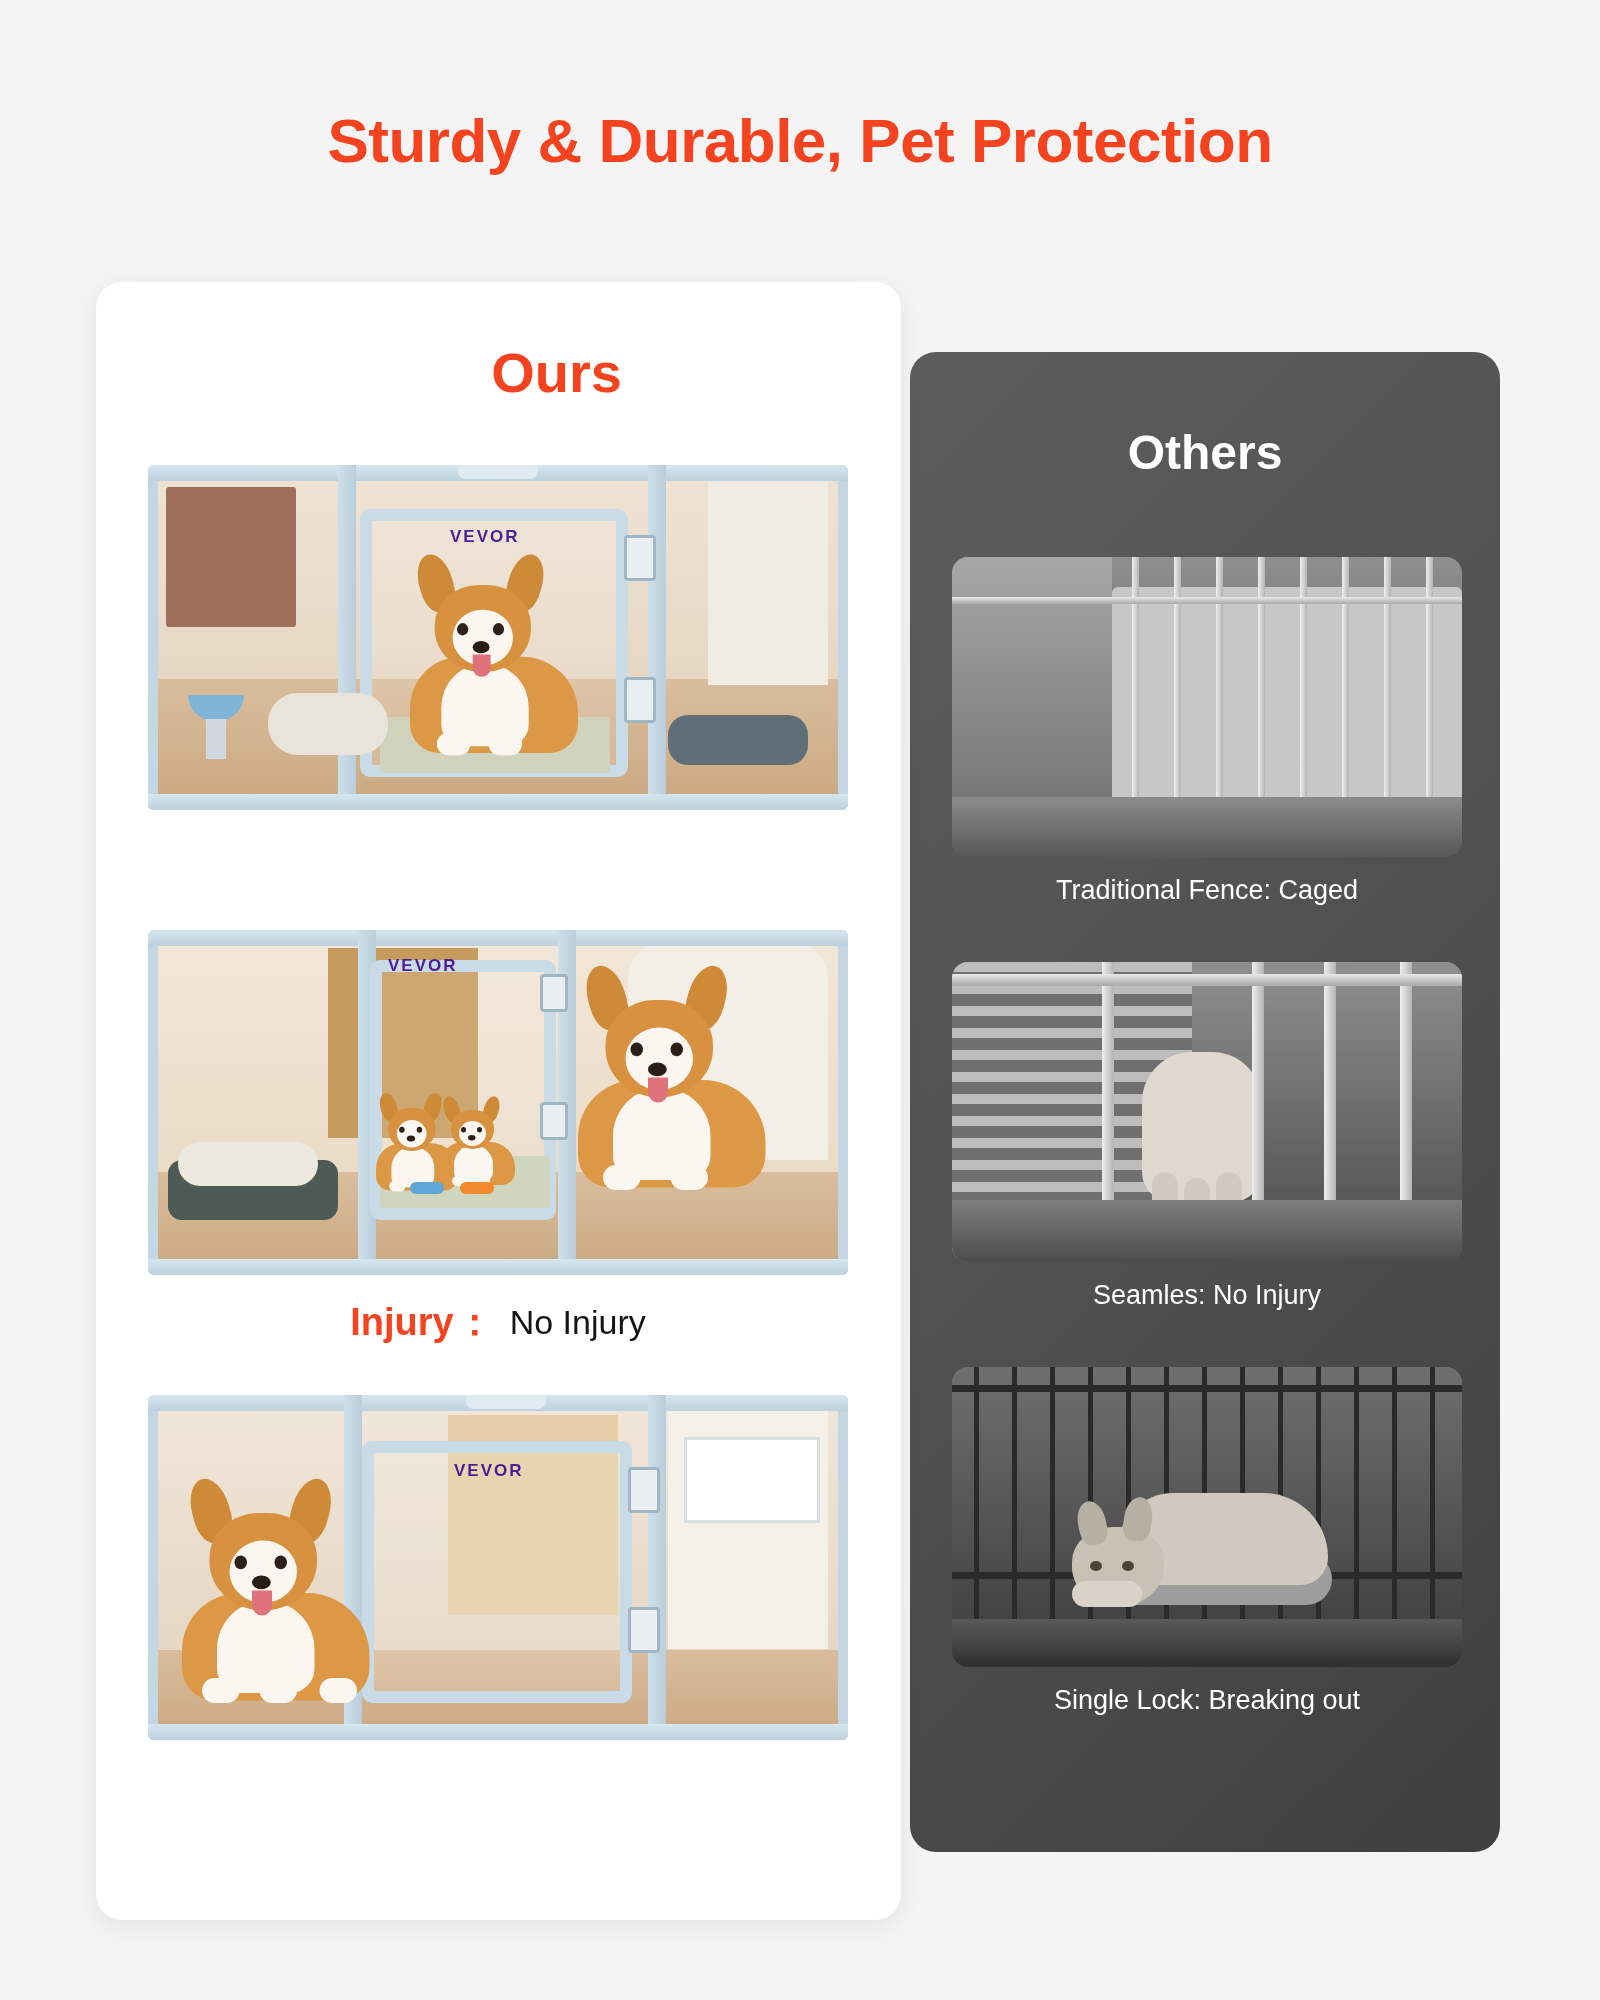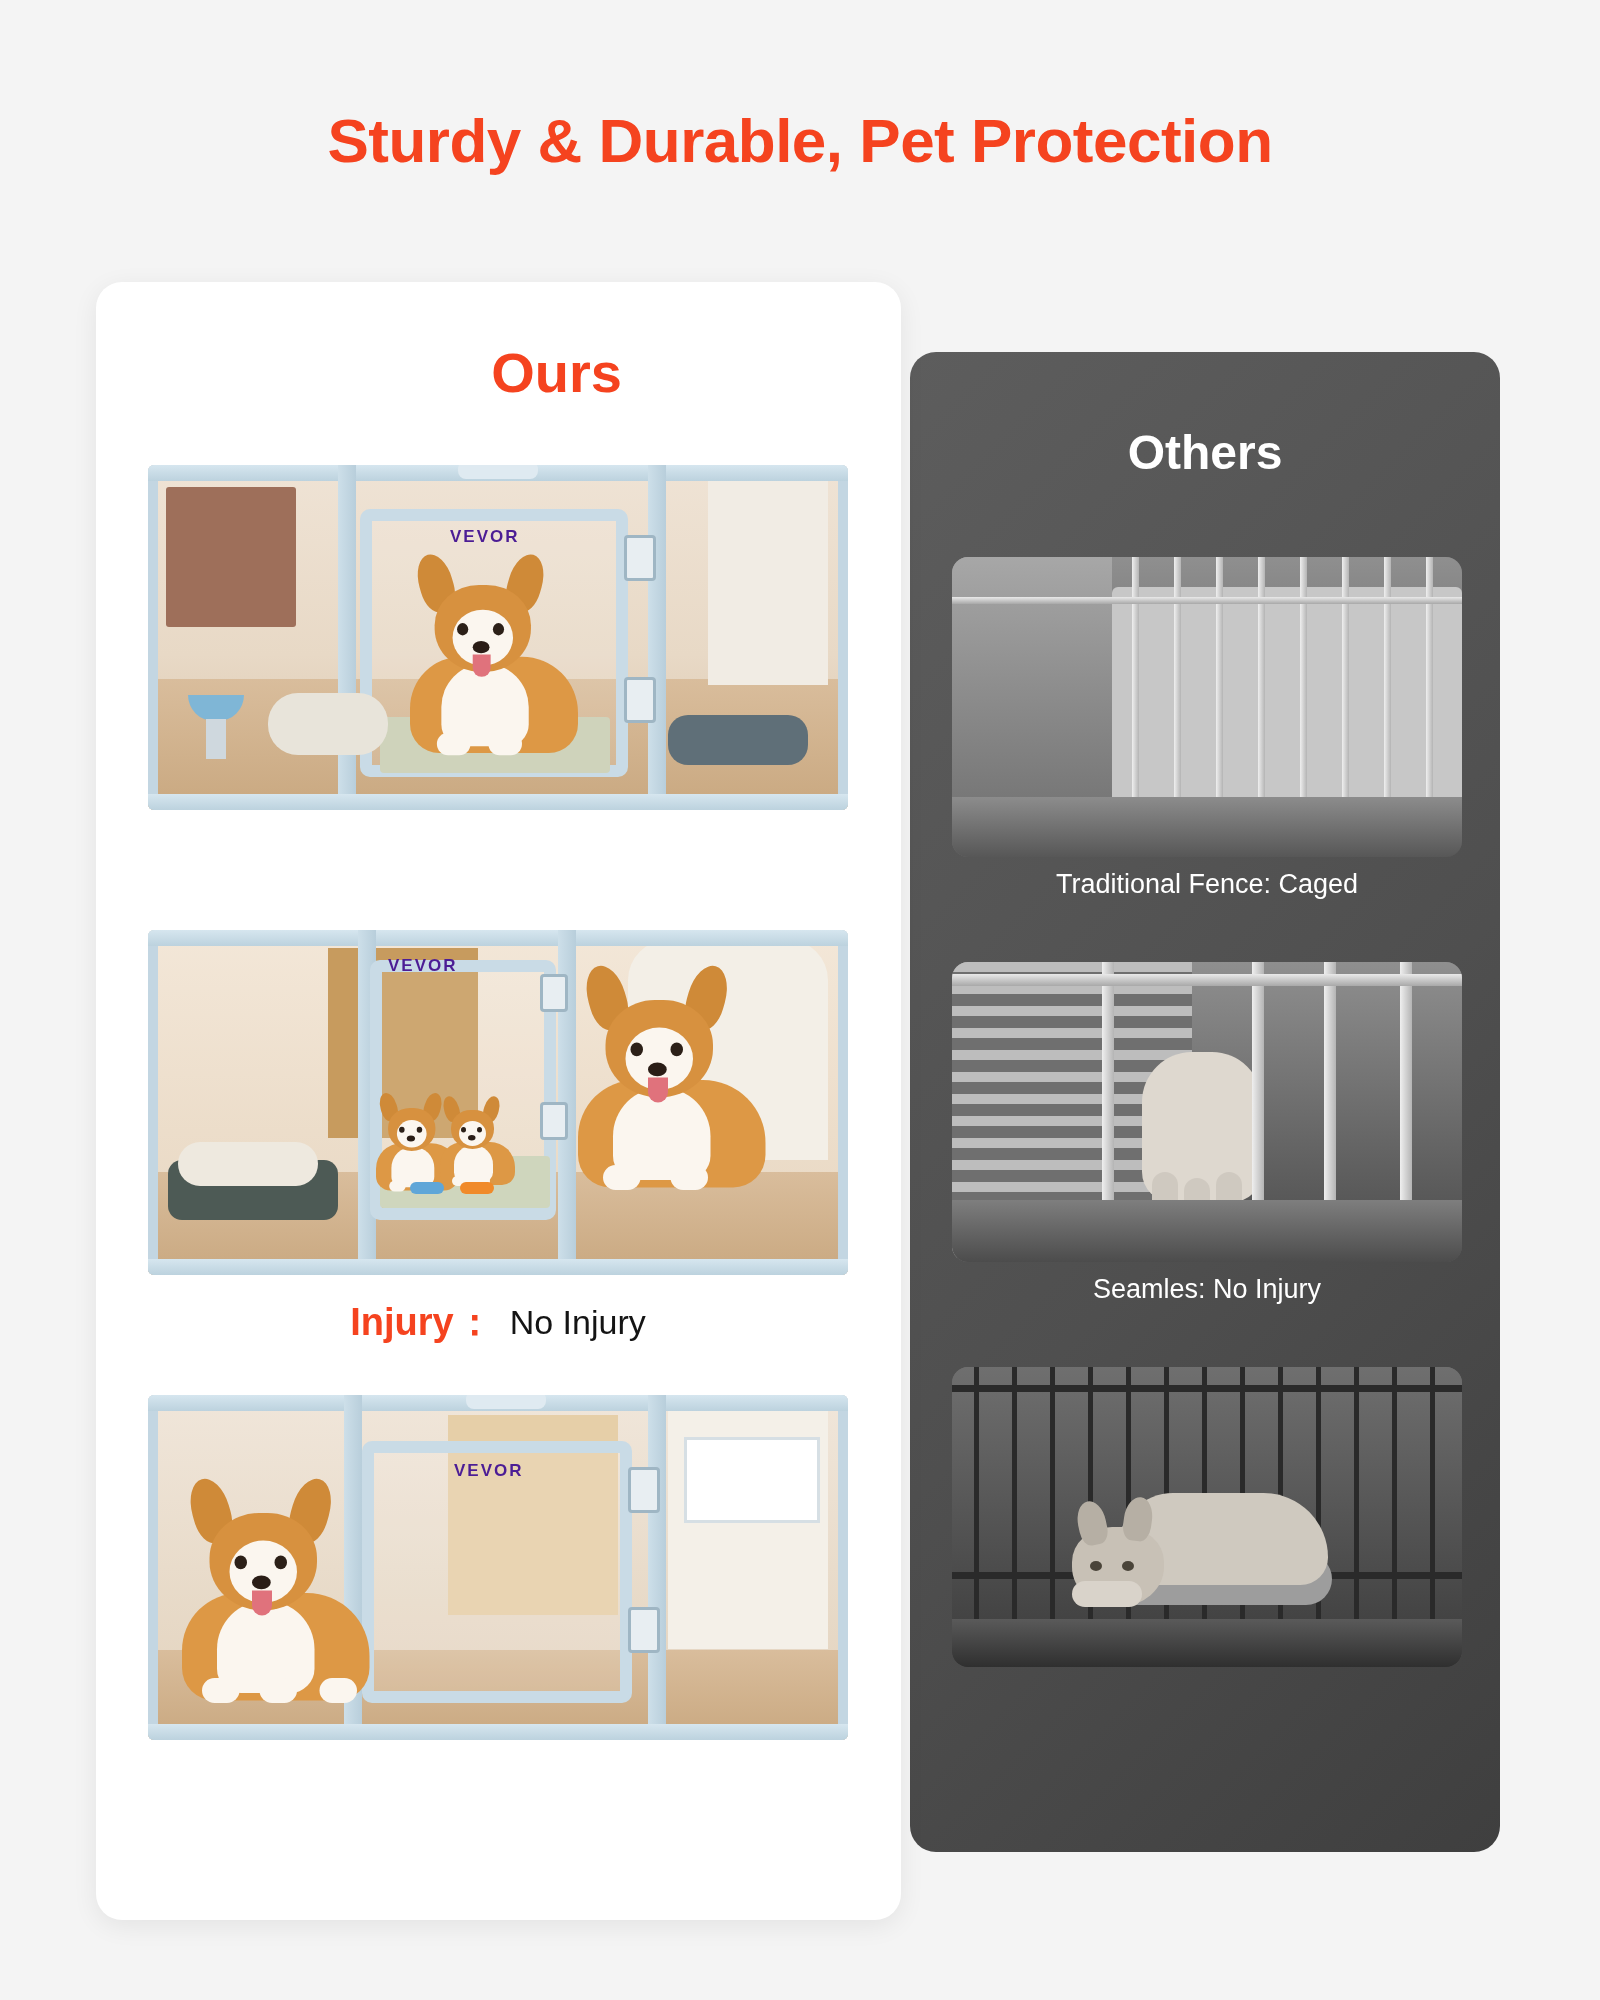--- a/index.html
+++ b/index.html
@@ -54,21 +54,21 @@
   }
   .others-photo {
     width: 510px;
     height: 300px;
     border-radius: 16px;
     overflow: hidden;
     position: relative;
     background: #6a6a6a;
   }
   .others-caption {
-    margin-top: 12px;
+    margin-top: 18px;
     text-align: center;
     color: #ffffff;
     font-size: 27px;
   }
 
   
   .ours-panel {
     position: absolute;
     left: 96px;
     top: 282px;
@@ -316,20 +316,21 @@
         <div class="ghead" style="left:0px;top:42px"></div>
         <div class="gear" style="left:6px;top:16px;transform:rotate(-12deg)"></div>
         <div class="gear" style="left:52px;top:12px;transform:rotate(8deg)"></div>
         <div style="position:absolute;left:18px;top:76px;width:12px;height:10px;border-radius:50%;background:#4a4439"></div>
         <div style="position:absolute;left:50px;top:76px;width:12px;height:10px;border-radius:50%;background:#4a4439"></div>
         <div style="position:absolute;left:0px;top:96px;width:70px;height:26px;border-radius:16px;background:#d9d3ca"></div>
       </div>
       <div style="position:absolute;left:0;bottom:0;width:510px;height:48px;background:linear-gradient(180deg,#5a5a5a,#2f2f2f);"></div>
     </div>
   </div>
+  <div class="others-caption">Single Lock: Breaking out</div>
 </div>
 
 <div class="ours-panel"></div>
 <div class="ours-title">Ours</div>
 
 <div class="ours-item" style="top:465px">
   <div class="ours-photo">
     <div class="scene">
       <div class="pen-bg"></div>
       <div class="pen-floor"></div>

